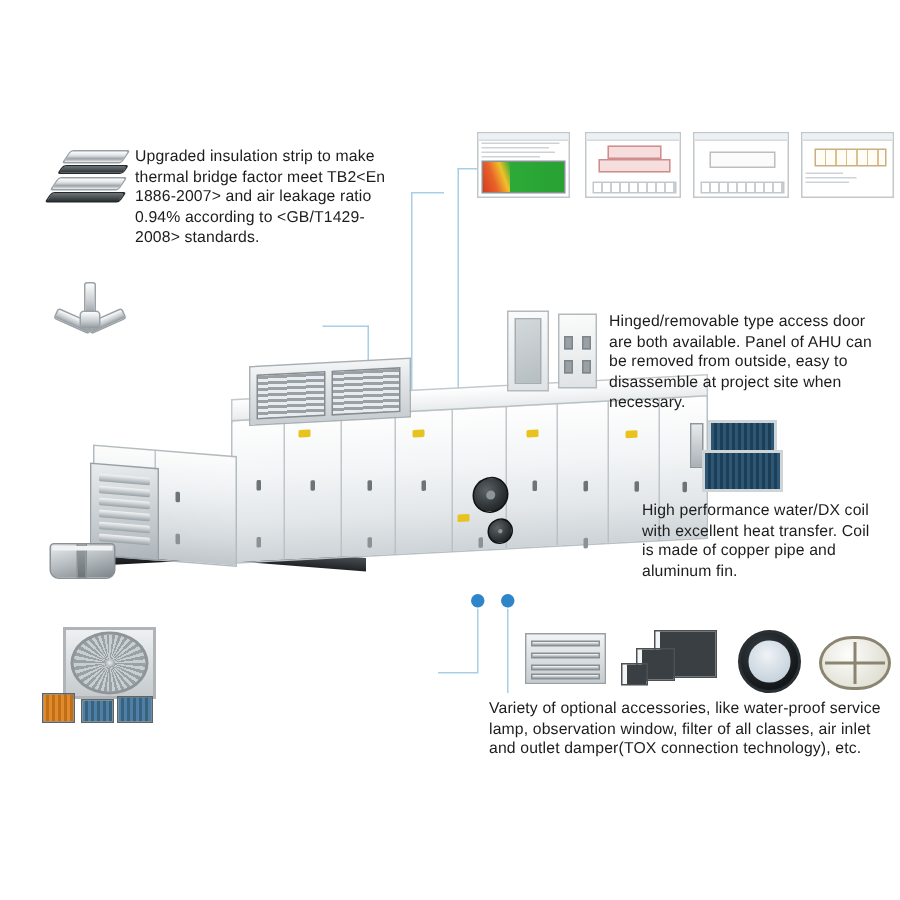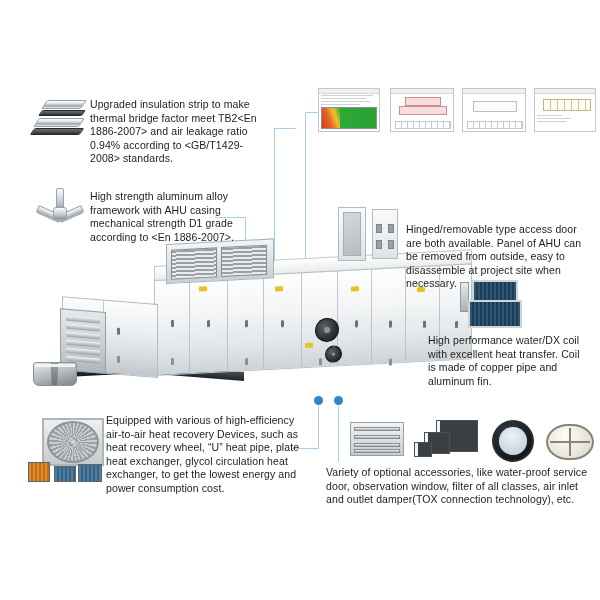--- a/index.html
+++ b/index.html
@@ -351,25 +351,23 @@
       <div class="face"></div>
     </div>
     <div class="lamp" style="left:196px;top:6px;width:44px;height:32px;">
       <i style="left:50%;top:2px;width:2px;bottom:2px;transform:translateX(-50%);"></i>
       <i style="top:50%;left:2px;right:2px;height:2px;transform:translateY(-50%);"></i>
     </div>
   </div>
 
   <div class="note" style="left:90px;top:98px;width:178px;">Upgraded insulation strip to make thermal bridge factor meet TB2&lt;En 1886-2007&gt; and air leakage ratio 0.94% according to &lt;GB/T1429-2008&gt; standards.</div>
 
-  <div class="note" style="left:90px;top:190px;width:160px;">High strength aluminum alloy framework with AHU casing mechanical strength D1 grade according to &lt;En 1886-2007&gt;.</div>
-
-
-  <div class="note" style="left:106px;top:414px;width:196px;">Equipped with various of high-efficiency air-to-air heat recovery Devices, such as heat recovery wheel, “U” heat pipe, plate heat exchanger, glycol circulation heat exchanger, to get the lowest energy and power consumption cost.</div>
-
-
-  <div class="note" style="left:406px;top:208px;width:180px;margin-top:15px;">Hinged/removable type access door are both available. Panel of AHU can be removed from outside, easy to disassemble at project site when necessary.</div>
+
+
+
+
+  <div class="note" style="left:406px;top:208px;width:180px;">Hinged/removable type access door are both available. Panel of AHU can be removed from outside, easy to disassemble at project site when necessary.</div>
 
   <div class="note" style="left:428px;top:334px;width:160px;">High performance water/DX coil with excellent heat transfer. Coil is made of copper pipe and aluminum fin.</div>
 
-  <div class="note" style="left:326px;top:466px;width:262px;">Variety of optional accessories, like water-proof service door, observation window, filter of all classes, air inlet and outlet damper(TOX connection technology), etc.</div>
+  <div class="note" style="left:326px;top:466px;width:262px;">Variety of optional accessories, like water-proof service lamp, observation window, filter of all classes, air inlet and outlet damper(TOX connection technology), etc.</div>
 
 </div>
 
 </body></html>

